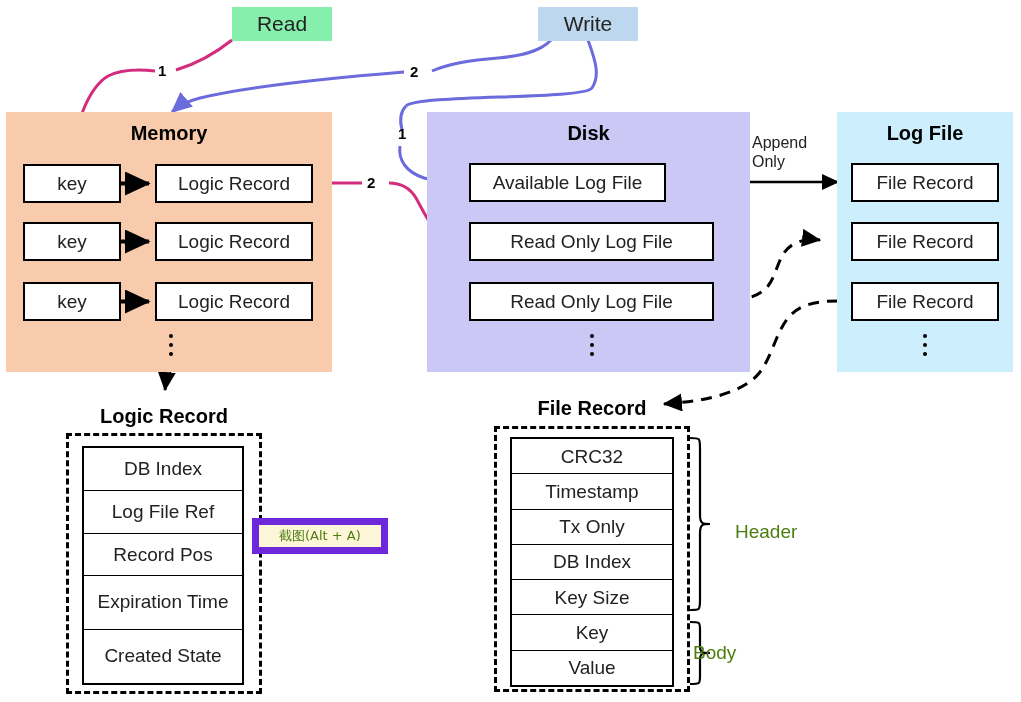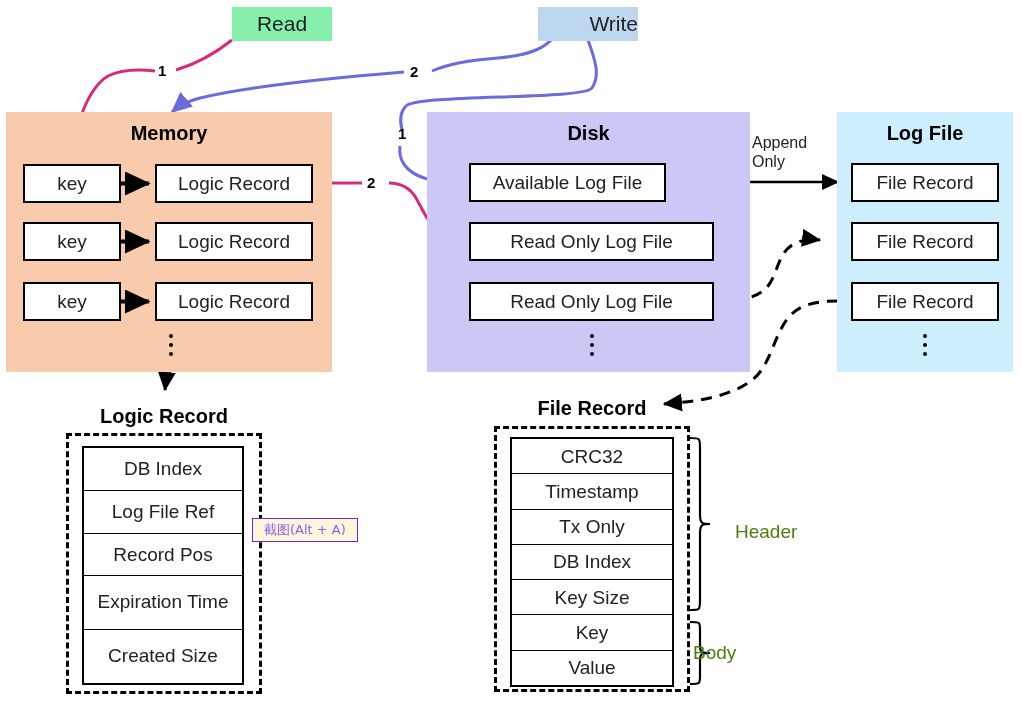--- a/index.html
+++ b/index.html
@@ -64,23 +64,23 @@
   .trow:last-child{border-bottom:none;}
   .trow.two-line{line-height:1.1;}
 
   
   .plainlabel{font-size:19px;color:#4d7c0f;white-space:nowrap;}
   .smalllabel{font-size:16px;color:#222;text-align:left;line-height:1.2;}
   .numlabel{font-size:15px;font-weight:bold;color:#000;}
 
   
   .tooltip-badge{
-    background:#fdf6d8;border:1px solid #6d28d9;
-    font-size:13px;color:#8b5cf6;
-    padding:2px 11px;white-space:nowrap;
+    background:#fdf6d8;border:7px solid #6d28d9;
+    font-size:13px;color:#4d7c0f;
+    padding:2px 20px;white-space:nowrap;
     font-family:"DejaVu Sans",sans-serif;
   }
   svg{position:absolute;left:0;top:0;pointer-events:none;}
 </style>
 </head>
 <body>
 
 <div id="stage">
 
   <svg width="1021" height="702">
@@ -143,21 +143,21 @@
     </g>
     <g>
       <path d="M690,622 C700,622 700,622 700,630 L700,646 C700,653 703,653 710,653
                C703,653 700,653 700,660 L700,676 C700,684 700,684 690,684" fill="none" stroke="#000" stroke-width="2.2"></path>
     </g>
   </svg>
 
   <div class="abs pill pill-read" style="left:232px;top:7px;width:100px;height:34px;">
     <span>Read</span>
   </div>
-  <div class="abs pill pill-write" style="left:538px;top:7px;width:100px;height:34px;justify-content:flex-end;">
+  <div class="abs pill pill-write" style="left:538px;top:7px;width:100px;height:34px;">
     <span>Write</span>
   </div>
 
   <div class="abs numlabel" style="left:158px;top:62px;">1</div>
   <div class="abs numlabel" style="left:410px;top:63px;">2</div>
   <div class="abs numlabel" style="left:398px;top:125px;">1</div>
   <div class="abs numlabel" style="left:367px;top:174px;">2</div>
 
   <div class="abs panel panel-memory" style="left:6px;top:112px;width:326px;height:260px;">
     <div class="panel-title">Memory</div>
@@ -250,21 +250,21 @@
   <div class="abs detail-title" style="left:66px;top:405px;width:196px;">Logic Record</div>
 
   <div class="abs dashed-wrap" style="left:66px;top:433px;width:196px;height:261px;"></div>
 
   <div class="abs" style="left:82px;top:446px;width:158px;height:235px;">
     <div class="table">
       <div class="trow">DB Index</div>
       <div class="trow">Log File Ref</div>
       <div class="trow">Record Pos</div>
       <div class="trow two-line" style="flex:1.55 1 auto;">Expiration Time</div>
-      <div class="trow two-line" style="flex:1.55 1 auto;">Created Size</div>
+      <div class="trow two-line" style="flex:1.55 1 auto;">Created State</div>
     </div>
   </div>
 
   <div class="abs tooltip-badge" style="left:252px;top:518px;">截图(Alt + A)</div>
 
   <div class="abs detail-title" style="left:494px;top:397px;width:196px;">File Record</div>
 
   <div class="abs dashed-wrap" style="left:494px;top:426px;width:196px;height:266px;"></div>
 
   <div class="abs" style="left:510px;top:437px;width:160px;height:246px;">

